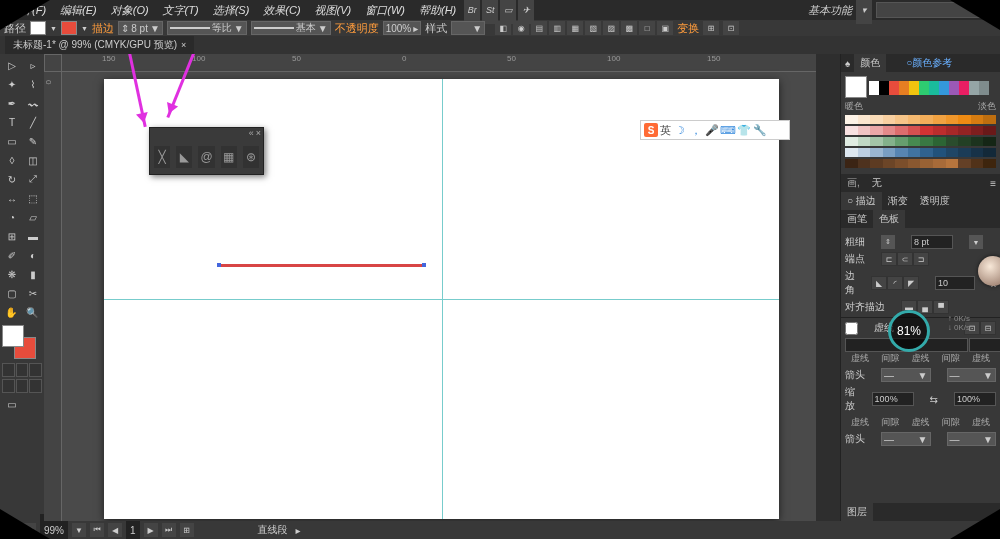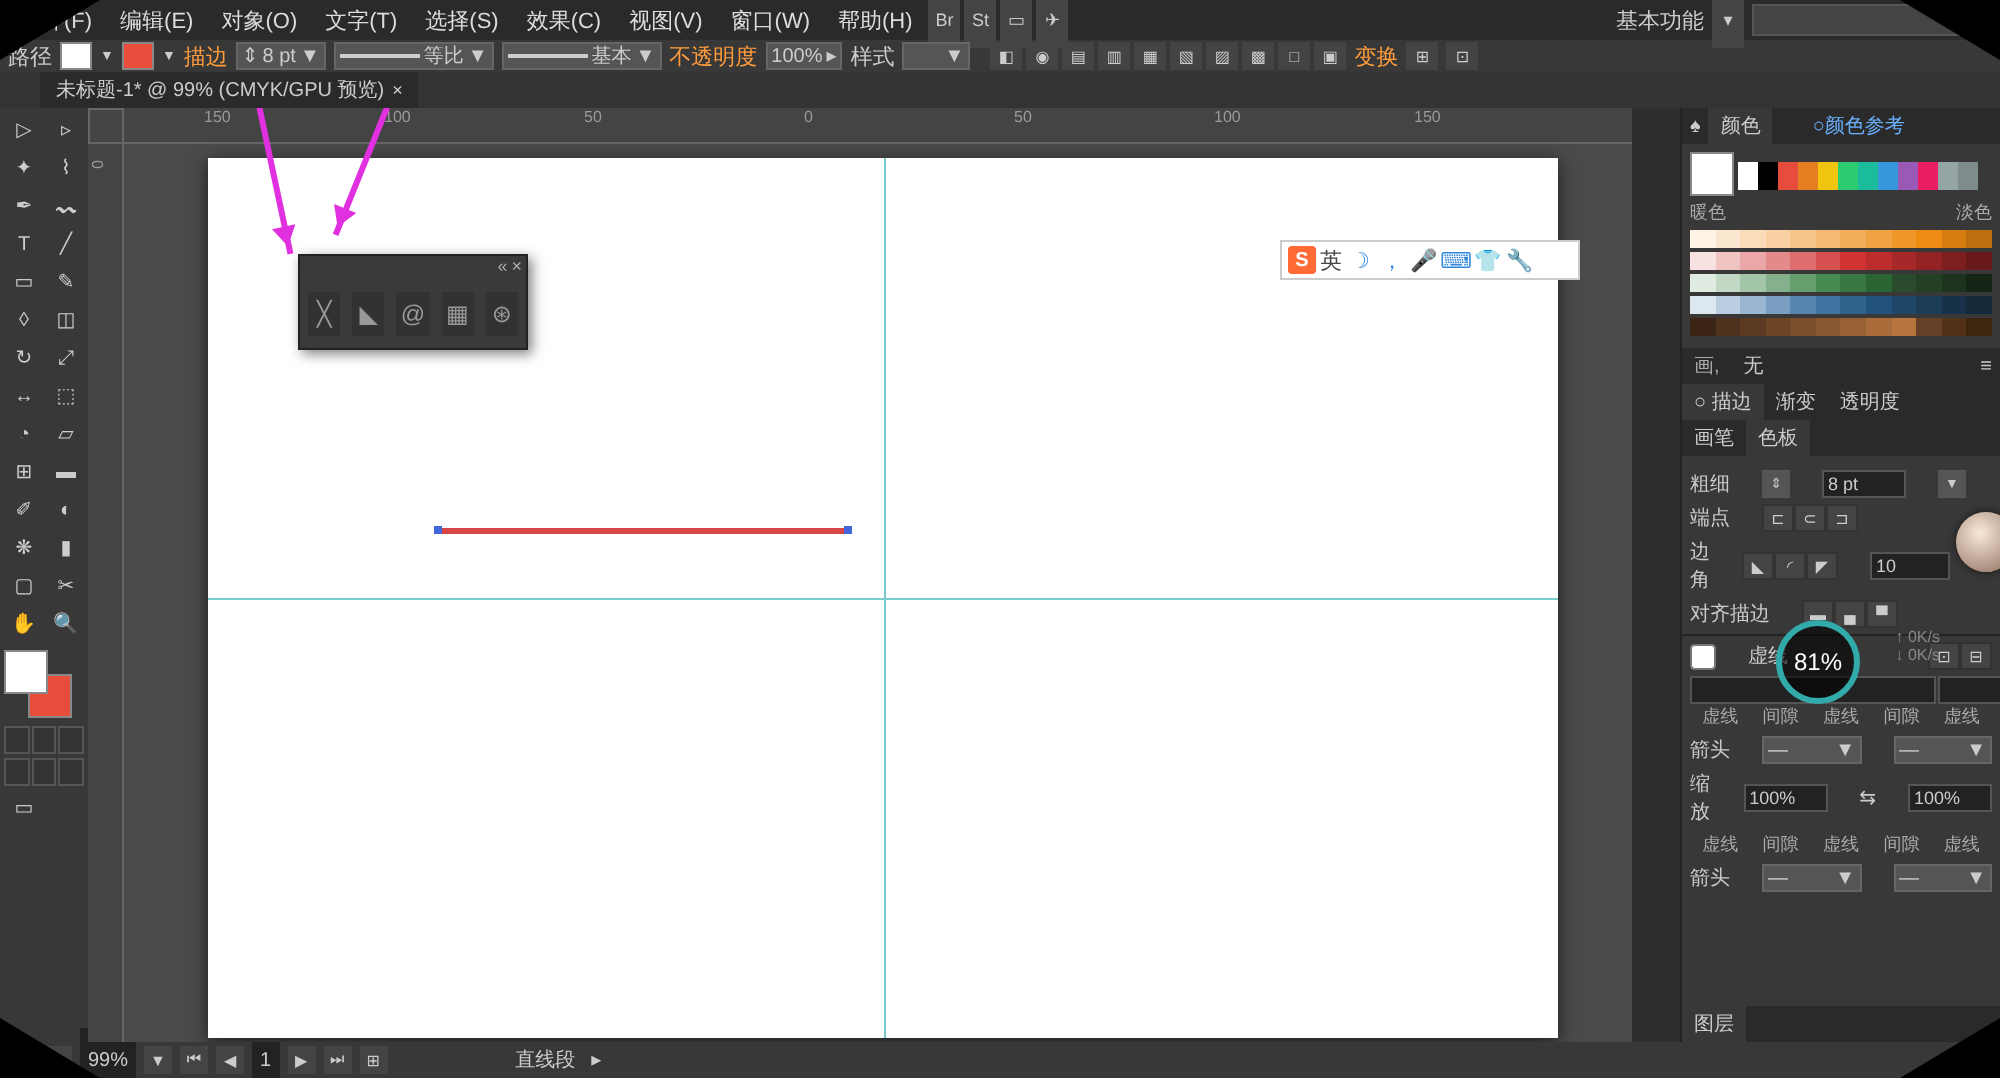--- a/index.html
+++ b/index.html
@@ -1,38 +1,38 @@
 <!DOCTYPE html>
 <html><head>
   <meta charset="utf-8">
   <style>
     * { margin: 0; padding: 0; box-sizing: border-box; font-family: "Microsoft YaHei", sans-serif; }
     body { background: #1a1a1a; width: 1000px; height: 539px; overflow: hidden; font-size: 11px; color: #ccc; position: relative; }
     
     
-    .menubar { height: 20px; background: #2a2a2a; display: flex; align-items: center; padding: 0 4px; gap: 2px; }
+    .menubar { height: 20px; background: #2a2a2a; display: flex; align-items: center; padding: 0 4px; gap: 2px; font-style: italic; }
     .menubar-item { padding: 2px 6px; color: #ddd; cursor: pointer; }
     .menubar-right { margin-left: auto; display: flex; align-items: center; gap: 4px; }
     .search-box { width: 120px; height: 16px; background: #444; border: 1px solid #555; }
     .mini-icon { width: 16px; height: 28px; background: #444; display: inline-flex; align-items: center; justify-content: center; font-size: 9px; color: #ccc; }
     
     
     .controlbar { height: 16px; background: #383838; display: flex; align-items: center; padding: 0 4px; gap: 4px; }
     .cb-label { color: #ccc; font-size: 11px; }
     .cb-swatch { width: 16px; height: 14px; }
     .cb-fill { background: #fff; border: 1px solid #888; }
     .cb-stroke { background: #e74c3c; border: 1px solid #888; }
     .cb-dropdown { background: #555; border: 1px solid #666; height: 14px; display: flex; align-items: center; padding: 0 2px; font-size: 10px; gap: 2px; }
     .cb-line { width: 40px; height: 2px; background: #ccc; }
     .cb-text-orange { color: #ff9c3c; }
     .icon-row { display: flex; gap: 2px; margin-left: 6px; }
     .icon-btn { width: 16px; height: 14px; background: #444; font-size: 8px; display: flex; align-items: center; justify-content: center; }
     
     
-    .tabbar { height: 18px; background: #333; display: flex; align-items: center; padding: 0 20px; }
+    .tabbar { height: 18px; background: #333; display: flex; align-items: center; padding: 0 5px; }
     .tab { background: #2a2a2a; padding: 2px 8px; color: #ccc; font-size: 10px; display: flex; align-items: center; gap: 4px; }
     .tab-close { font-size: 9px; }
     
     
     .main { display: flex; height: 467px; }
     
     
     .toolbox { width: 44px; background: #383838; padding: 2px; display: flex; flex-direction: column; }
     .tool-grid { display: grid; grid-template-columns: 1fr 1fr; gap: 1px; }
     .tool { width: 20px; height: 18px; display: flex; align-items: center; justify-content: center; font-size: 10px; color: #ccc; background: #383838; }

